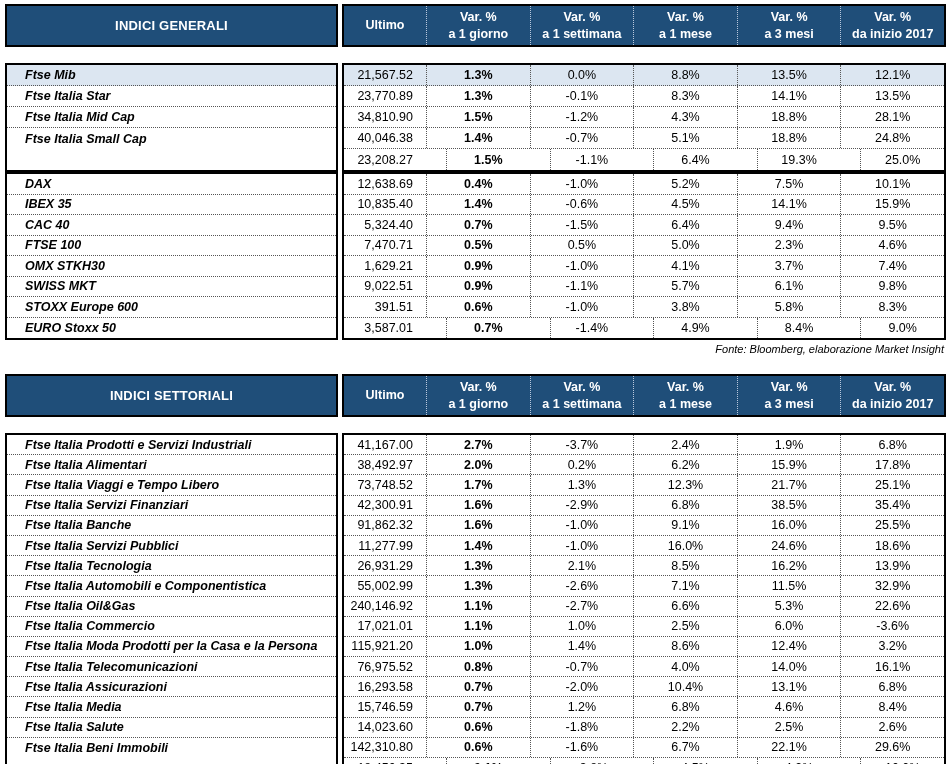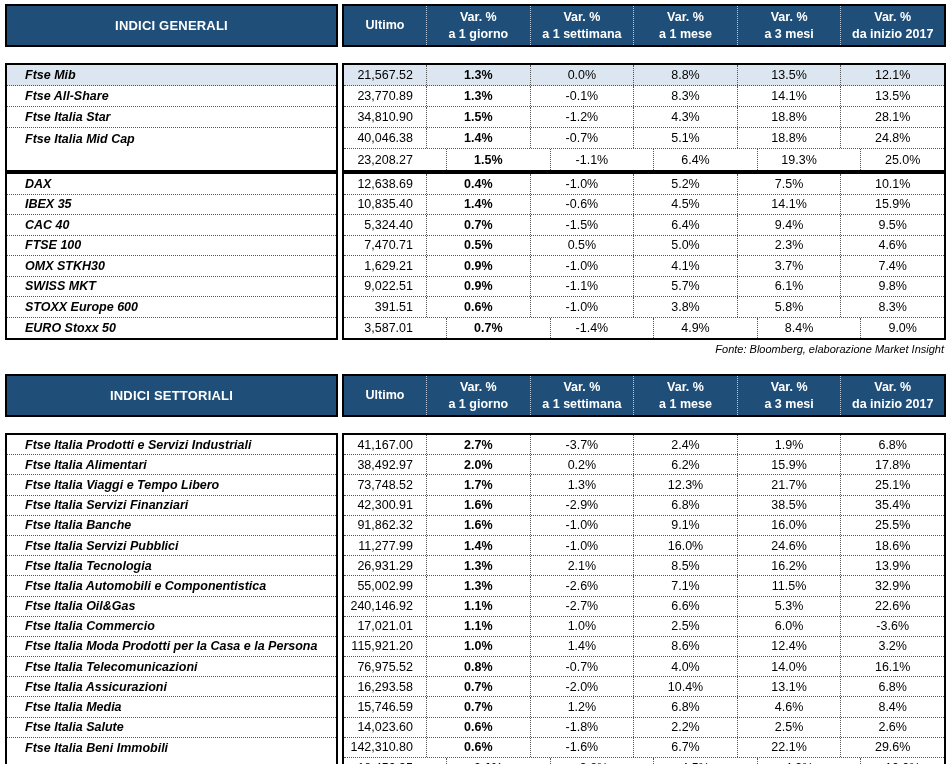--- a/index.html
+++ b/index.html
@@ -111,23 +111,23 @@
         <div class="hcell">
           <span>Var. %</span>
           <span>da inizio 2017</span>
         </div>
       </div>
     </div>
     <div>
         <div class="group">
           <div class="labels-box">
             <div class="label-row hl">Ftse Mib</div>
-            <div class="label-row">Ftse All-Share</div>
             <div class="label-row">Ftse Italia Star</div>
             <div class="label-row">Ftse Italia Mid Cap</div>
+            <div class="label-row">Ftse Italia Small Cap</div>
           </div>
           <div class="data-box">
             <div class="data-row hl">
               <div class="cell ultimo">21,567.52</div>
               <div class="cell bold">1.3%</div>
               <div class="cell">0.0%</div>
               <div class="cell">8.8%</div>
               <div class="cell">13.5%</div>
               <div class="cell">12.1%</div>
             </div>

